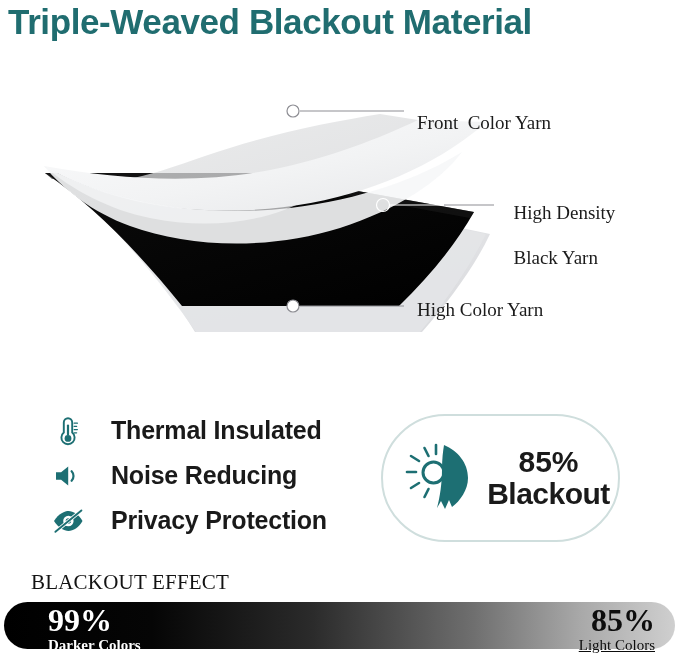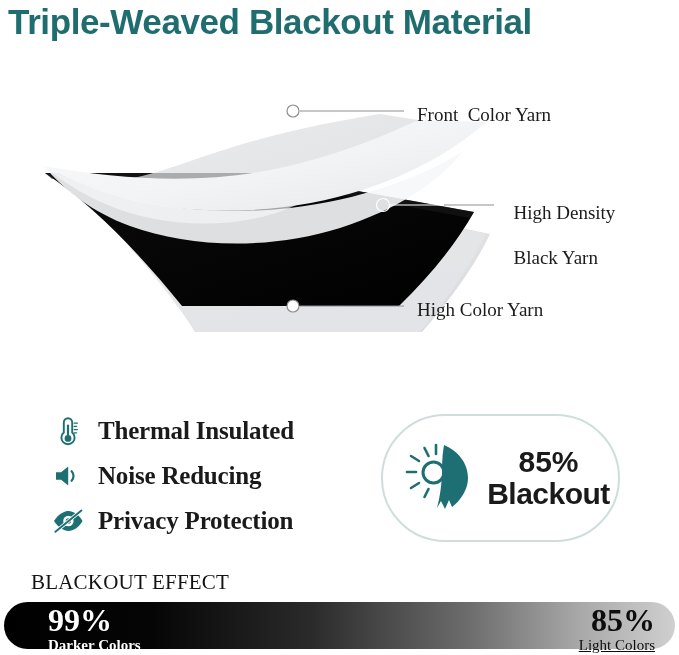--- a/index.html
+++ b/index.html
@@ -42,21 +42,21 @@
   .diagram svg { display: block; }
 
   .callout-label {
     position: absolute;
     font-family: "Liberation Serif", serif;
     font-size: 19px;
     color: #1b1b1b;
     line-height: 1.18;
     white-space: pre;
   }
-  .callout-front { left: 417px; top: 104px; text-align: center; }
+  .callout-front { left: 417px; top: 112px; text-align: center; }
   .callout-high  { left: 504px; top: 180px; }
   .callout-back  { left: 417px; top: 299px; }
 
   
   .features {
     position: absolute;
     left: 48px;
     top: 408px;
     width: 320px;
   }
@@ -67,26 +67,26 @@
   }
   .feature-icon {
     width: 40px;
     height: 38px;
     flex: 0 0 40px;
     display: flex;
     align-items: center;
     justify-content: center;
   }
   .feature-label {
-    font-family: Liberation Serif, serif;
+    font-family: Liberation Sans, sans-serif;
     font-size: 25px;
     font-weight: bold;
     color: #1a1a1a;
     letter-spacing: -0.2px;
-    margin-left: 10px;
+    margin-left: 23px;
     white-space: nowrap;
   }
 
   
   .badge {
     position: absolute;
     left: 381px;
     top: 414px;
     width: 239px;
     height: 128px;

